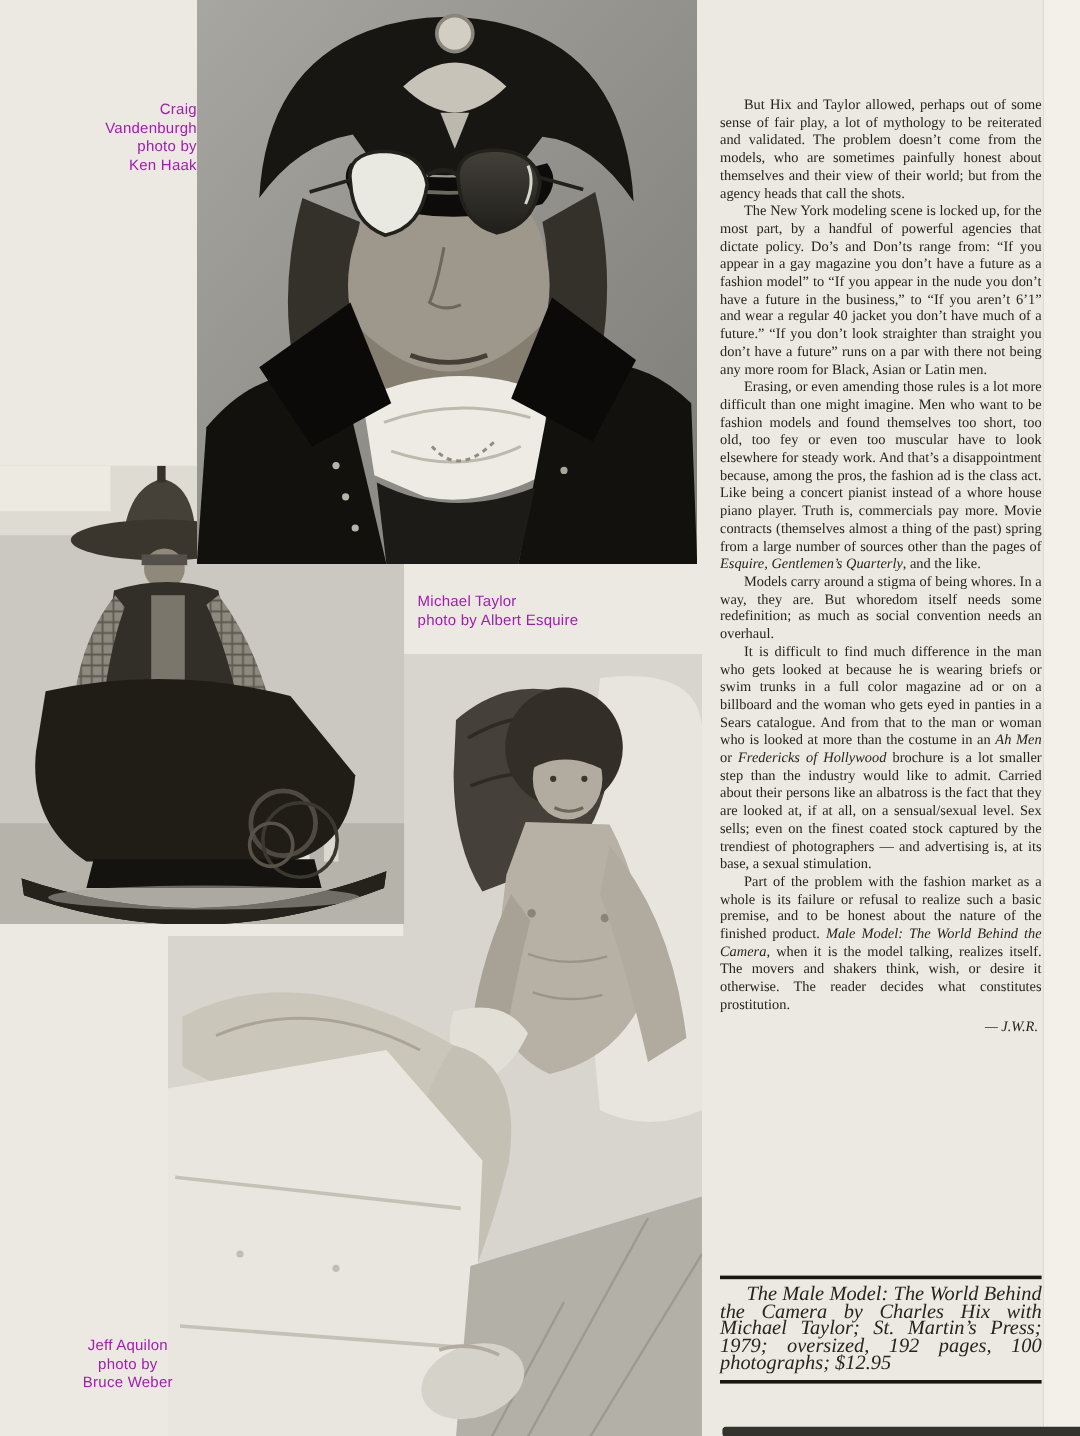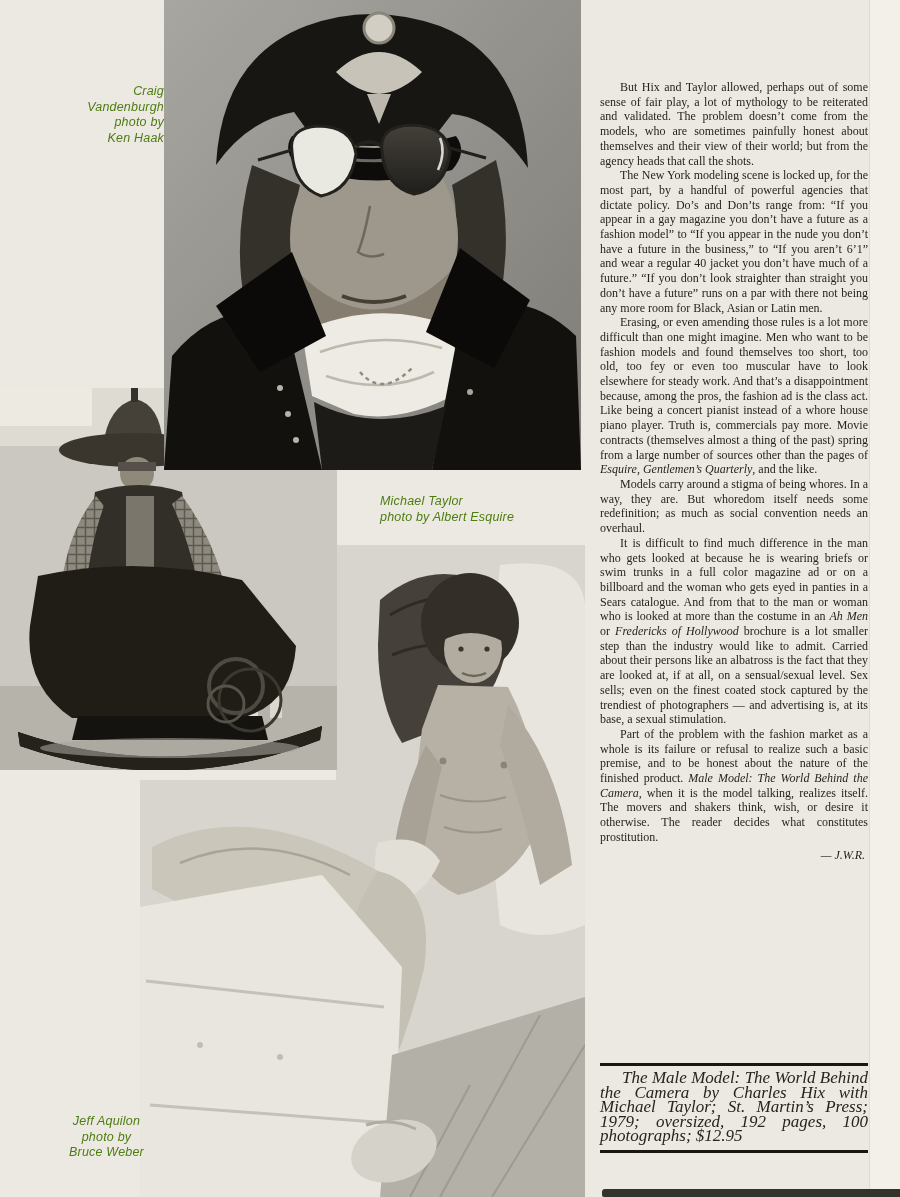--- a/index.html
+++ b/index.html
@@ -13,25 +13,25 @@
   .photo svg{display:block;width:100%;height:100%;}
   #photo-craig{left:164px;top:0;width:417px;height:470px;z-index:30;}
   #photo-cowboy{left:0;top:388px;width:337px;height:382px;z-index:20;}
   #photo-jeff{
     left:140px;top:545px;width:445px;height:652px;z-index:10;
     clip-path:polygon(196px 0,445px 0,445px 652px,0 652px,0 235px,196px 235px);
   }
   .caption{
     position:absolute;z-index:40;
     font-family:"Liberation Sans", sans-serif;
-    font-style:italic;font-size:12.5px;line-height:15.5px;
-    color:#4d7c0f;letter-spacing:.2px;
+    font-size:12.5px;line-height:15.5px;
+    color:#a21caf;letter-spacing:.2px;
   }
   #caption-craig{left:70px;top:84px;width:94px;text-align:right;}
-  #caption-michael{left:348px;top:494px;width:210px;text-align:left;margin-left:32px;}
+  #caption-michael{left:348px;top:494px;width:210px;text-align:left;}
   #caption-jeff{left:60px;top:1114px;width:93px;text-align:center;}
   #article{
     position:absolute;left:600px;top:80px;width:268px;z-index:40;
     font-size:12px;line-height:14.7px;text-align:justify;
   }
   #article p{margin:0;text-indent:20px;}
   #article p.signature{text-indent:0;text-align:right;font-style:italic;margin-top:3px;padding-right:3px;}
   #citation{
     position:absolute;left:600px;top:1063px;width:268px;z-index:40;
     border-top:3px solid #191712;border-bottom:3px solid #191712;

